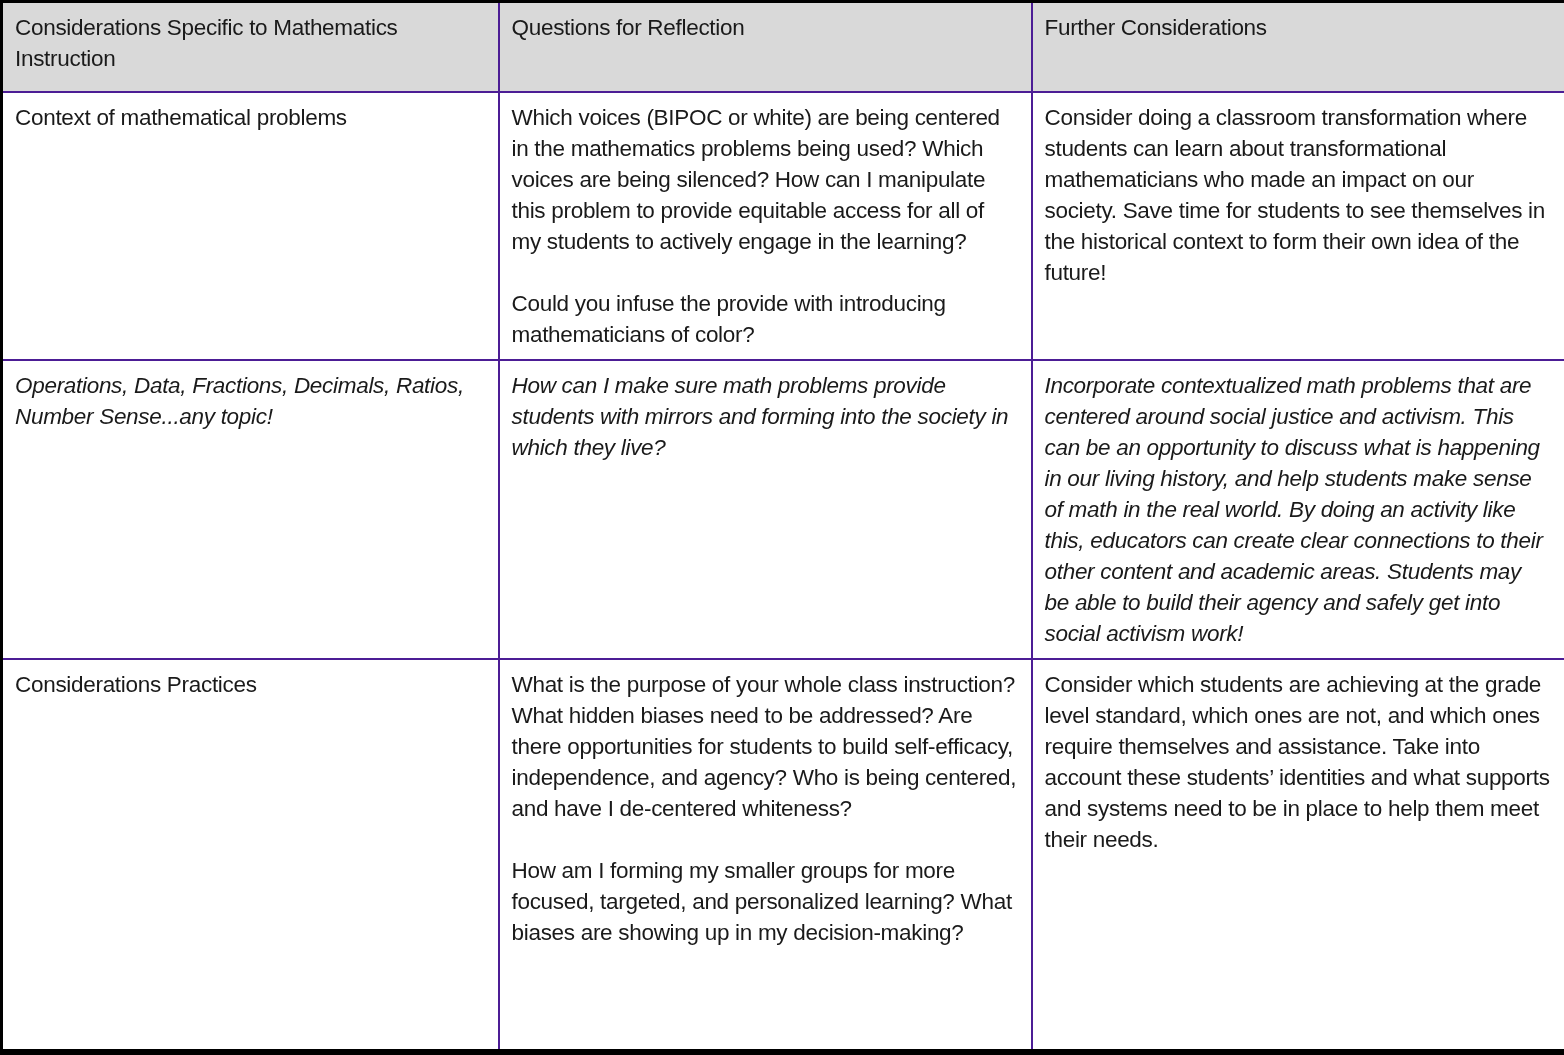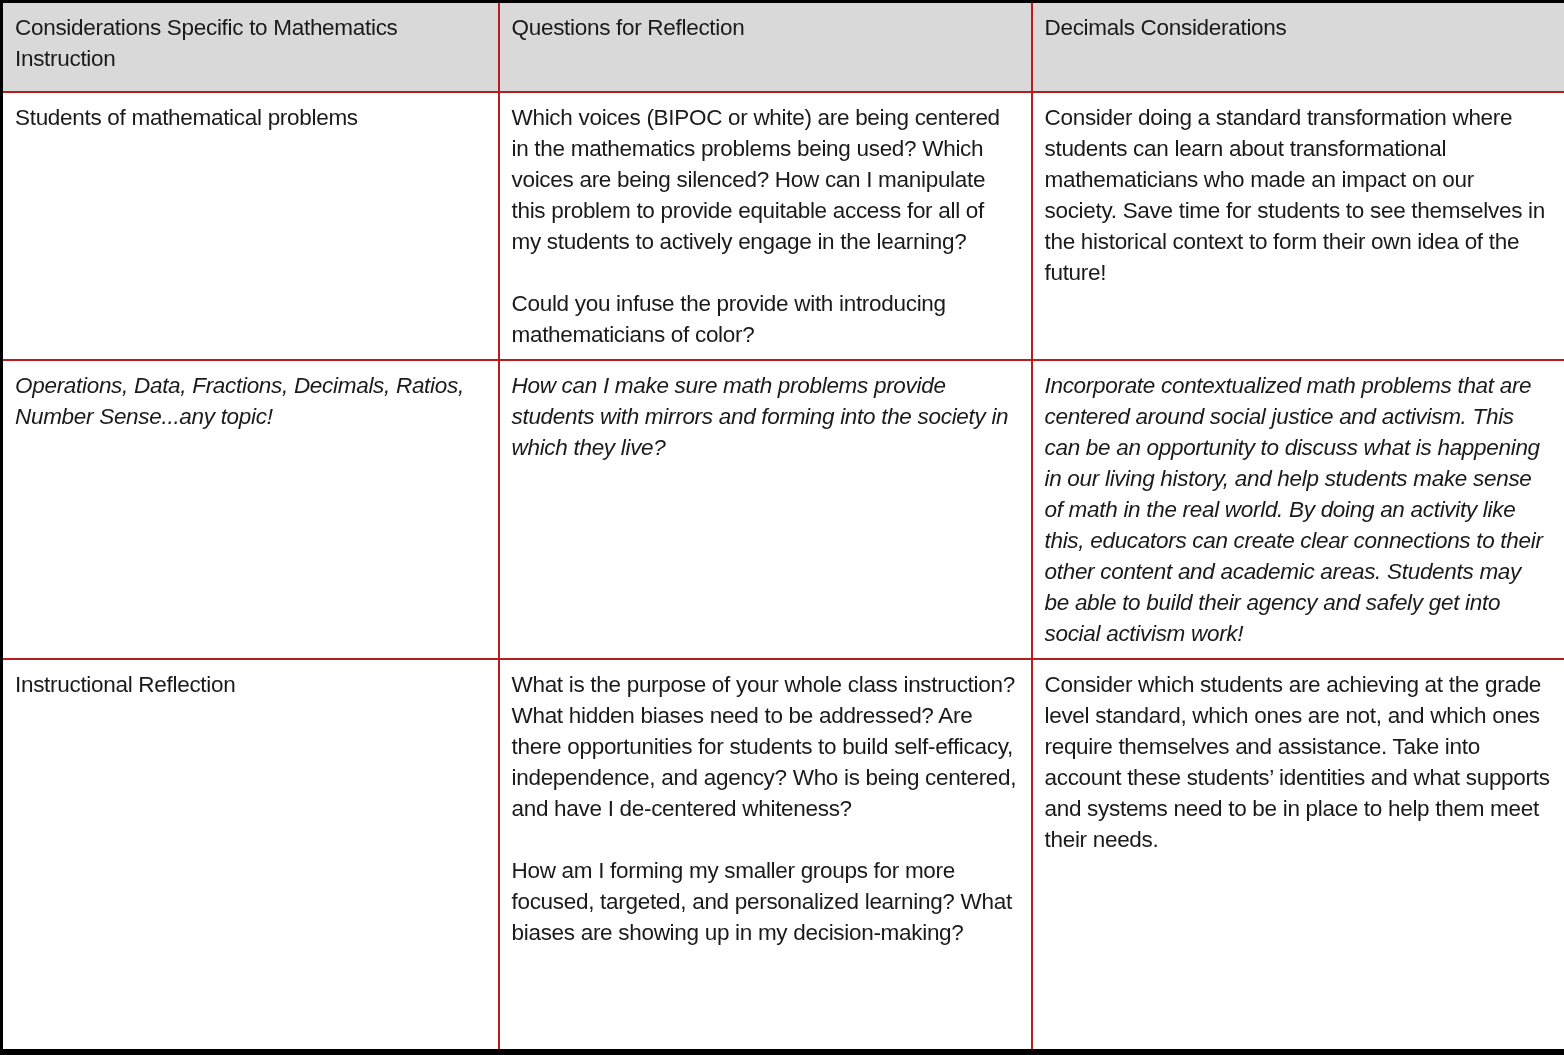--- a/index.html
+++ b/index.html
@@ -16,21 +16,21 @@
   table.considerations {
     width: 1564px;
     height: 1055px;
     border-collapse: collapse;
     table-layout: fixed;
     border: 3px solid #000000;
     border-bottom-width: 6px;
   }
   table.considerations th,
   table.considerations td {
-    border: 2px solid #b91c1c;
+    border: 2px solid #4c1d95;
     vertical-align: top;
     text-align: left;
     padding: 9px 14px 9px 12px;
     font-size: 22.5px;
     line-height: 31px;
     letter-spacing: -0.3px;
     font-weight: normal;
     overflow: hidden;
   }
   table.considerations th {
@@ -53,50 +53,50 @@
 <table class="considerations">
   <colgroup>
     <col style="width: 497px;">
     <col style="width: 533px;">
     <col style="width: 534px;">
   </colgroup>
   <thead>
     <tr class="header-row">
       <th>Considerations Specific to Mathematics Instruction</th>
       <th>Questions for Reflection</th>
-      <th>Decimals Considerations</th>
+      <th>Further Considerations</th>
     </tr>
   </thead>
   <tbody>
     <tr class="body-row-1">
       <td>
-        <p>Students of mathematical problems</p>
+        <p>Context of mathematical problems</p>
       </td>
       <td>
         <p>Which voices (BIPOC or white) are being centered in the mathematics problems being used? Which voices are being silenced? How can I manipulate this problem to provide equitable access for all of my students to actively engage in the learning?</p>
         <p>Could you infuse the provide with introducing mathematicians of color?</p>
       </td>
       <td>
-        <p>Consider doing a standard transformation where students can learn about transformational mathematicians who made an impact on our society. Save time for students to see themselves in the historical context to form their own idea of the future!</p>
+        <p>Consider doing a classroom transformation where students can learn about transformational mathematicians who made an impact on our society. Save time for students to see themselves in the historical context to form their own idea of the future!</p>
       </td>
     </tr>
     <tr class="body-row-2">
       <td>
         <p>Operations, Data, Fractions, Decimals, Ratios, Number Sense...any topic!</p>
       </td>
       <td>
         <p>How can I make sure math problems provide students with mirrors and forming into the society in which they live?</p>
       </td>
       <td>
         <p>Incorporate contextualized math problems that are centered around social justice and activism. This can be an opportunity to discuss what is happening in our living history, and help students make sense of math in the real world. By doing an activity like this, educators can create clear connections to their other content and academic areas. Students may be able to build their agency and safely get into social activism work!</p>
       </td>
     </tr>
     <tr class="body-row-3">
       <td>
-        <p>Instructional Reflection</p>
+        <p>Considerations Practices</p>
       </td>
       <td>
         <p>What is the purpose of your whole class instruction? What hidden biases need to be addressed? Are there opportunities for students to build self-efficacy, independence, and agency? Who is being centered, and have I de-centered whiteness?</p>
         <p>How am I forming my smaller groups for more focused, targeted, and personalized learning? What biases are showing up in my decision-making?</p>
       </td>
       <td>
         <p>Consider which students are achieving at the grade level standard, which ones are not, and which ones require themselves and assistance. Take into account these students’ identities and what supports and systems need to be in place to help them meet their needs.</p>
       </td>
     </tr>
   </tbody>

